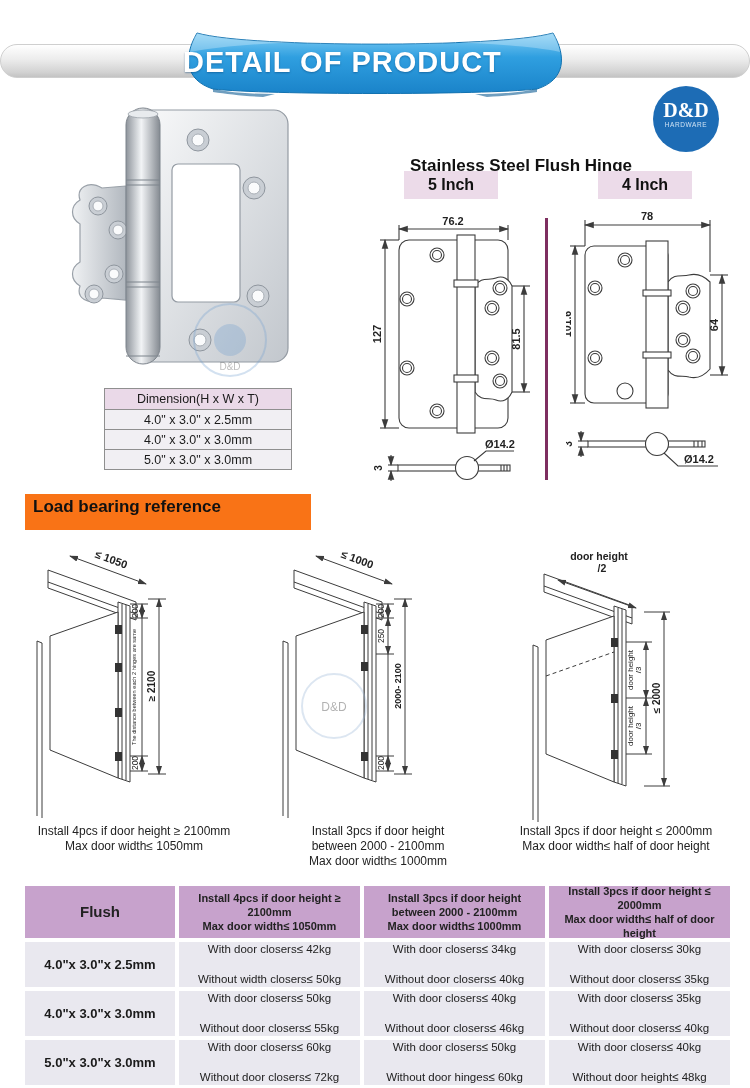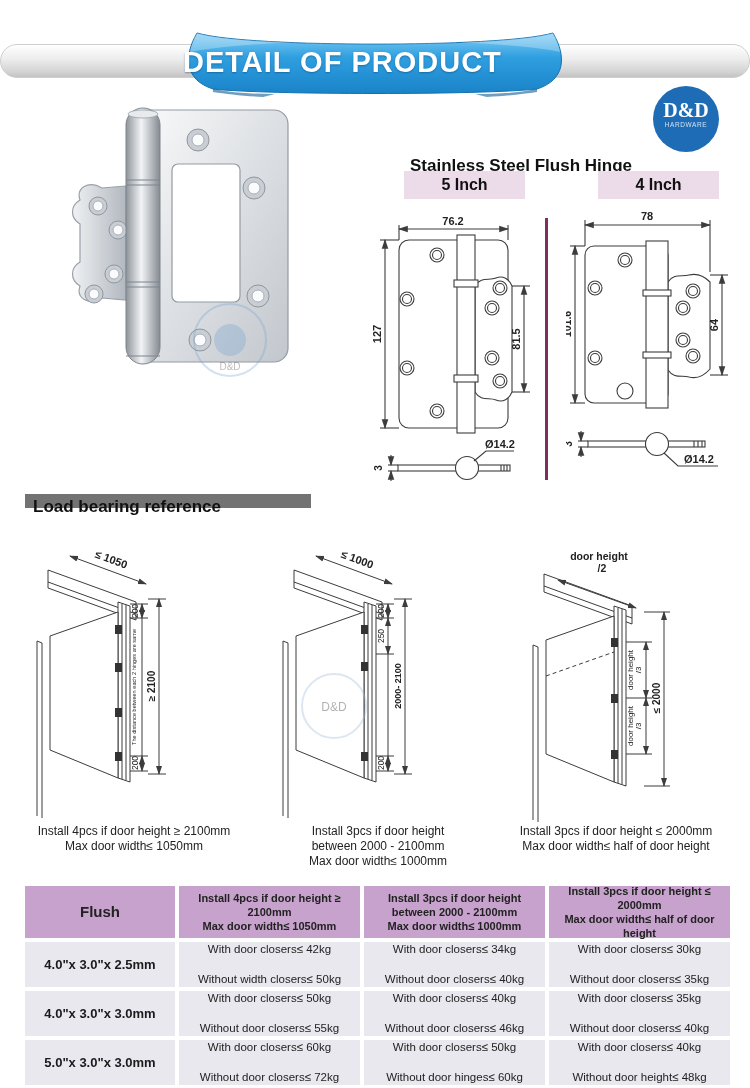--- a/index.html
+++ b/index.html
@@ -18,33 +18,33 @@
 
   
   .title{left:410px;top:116px;width:240px;font-size:17px;font-weight:bold;color:#111;margin-top:40px;}
   .title .l2{margin-top:6px;}
   .logo{left:653px;top:86px;width:66px;height:66px;border-radius:50%;
     background:#1d6cb5;text-align:center;}
   .logo .t1{font-family:"Liberation Serif",serif;font-weight:bold;color:#fff;
     font-size:20px;margin-top:14px;line-height:20px;}
   .logo .t2{color:#cfe2f4;font-size:6.5px;letter-spacing:.6px;line-height:9px;}
 
-  .inch-label{width:121px;height:28px;background:#ecdbe9;text-align:center;
+  .inch-label{width:94px;height:28px;background:#ecdbe9;text-align:center;
     font-size:16px;font-weight:bold;line-height:28px;color:#111;}
   .divider{left:545px;top:218px;width:3px;height:262px;background:#7e2f60;}
 
   
   .dim-table{left:104px;top:388px;width:188px;border-collapse:collapse;
     font-size:12.5px;text-align:center;}
   .dim-table th{background:#ead9e8;font-weight:normal;border:1px solid #8f8f8f;
     height:20px;padding:0;}
   .dim-table td{background:#f1eff3;border:1px solid #8f8f8f;height:19px;padding:0;}
 
   
-  .lb-heading{left:25px;top:494px;width:286px;height:14px;background:#737373;
+  .lb-heading{left:25px;top:494px;width:286px;height:36px;background:#f97316;
     font-size:17px;font-weight:bold;line-height:26px;padding-left:8px;
     box-sizing:border-box;color:#111;}
   .cap{font-size:12px;line-height:15px;text-align:center;color:#222;}
 
   
   .spec{left:25px;top:886px;width:705px;display:grid;
     grid-template-columns:150px 1fr 1fr 1fr;grid-template-rows:52px 45px 45px 45px;
     gap:4px;}
   .spec .cell{display:flex;flex-direction:column;justify-content:center;
     align-items:center;text-align:center;background:#e9e8ef;}
@@ -297,20 +297,36 @@
       <line x1="15" y1="255" x2="15" y2="245" marker-end="url(#ae)"></line>
       <polyline points="98,251 112,264 152,264"></polyline>
     </g>
     <text x="81" y="18" font-size="11" font-weight="bold" text-anchor="middle">78</text>
     <text x="5" y="122" font-size="10.5" font-weight="bold" text-anchor="middle" transform="rotate(-90 5 122)">101.6</text>
     <text x="152" y="123" font-size="11" font-weight="bold" text-anchor="middle" transform="rotate(-90 152 123)">64</text>
     <text x="6" y="242" font-size="10" font-weight="bold" text-anchor="middle" transform="rotate(-90 6 242)">3</text>
     <text x="133" y="261" font-size="11" font-weight="bold" text-anchor="middle">Ø14.2</text>
   </svg>
 
+  <table class="abs dim-table">
+    <tbody>
+        <tr>
+          <th>Dimension(H x W x T)</th>
+        </tr>
+    <tr>
+          <td>4.0" x 3.0" x 2.5mm</td>
+        </tr>
+    <tr>
+          <td>4.0" x 3.0" x 3.0mm</td>
+        </tr>
+    <tr>
+          <td>5.0" x 3.0" x 3.0mm</td>
+        </tr>
+  </tbody>
+    </table>
 
   <div class="abs lb-heading">Load bearing reference</div>
 
   <svg class="abs" style="left:18px;top:546px" width="225" height="276" viewBox="0 0 225 276">
     <g stroke="#3c3c3c" stroke-width="1" fill="none">
       <polygon points="30,24 118,56 118,74 30,42" fill="#ffffff"></polygon>
       <line x1="30" y1="36" x2="118" y2="68"></line>
       <line x1="19" y1="95" x2="19" y2="270"></line>
         <line x1="24" y1="97" x2="24" y2="272"></line>
         <line x1="19" y1="95" x2="24" y2="97"></line>

